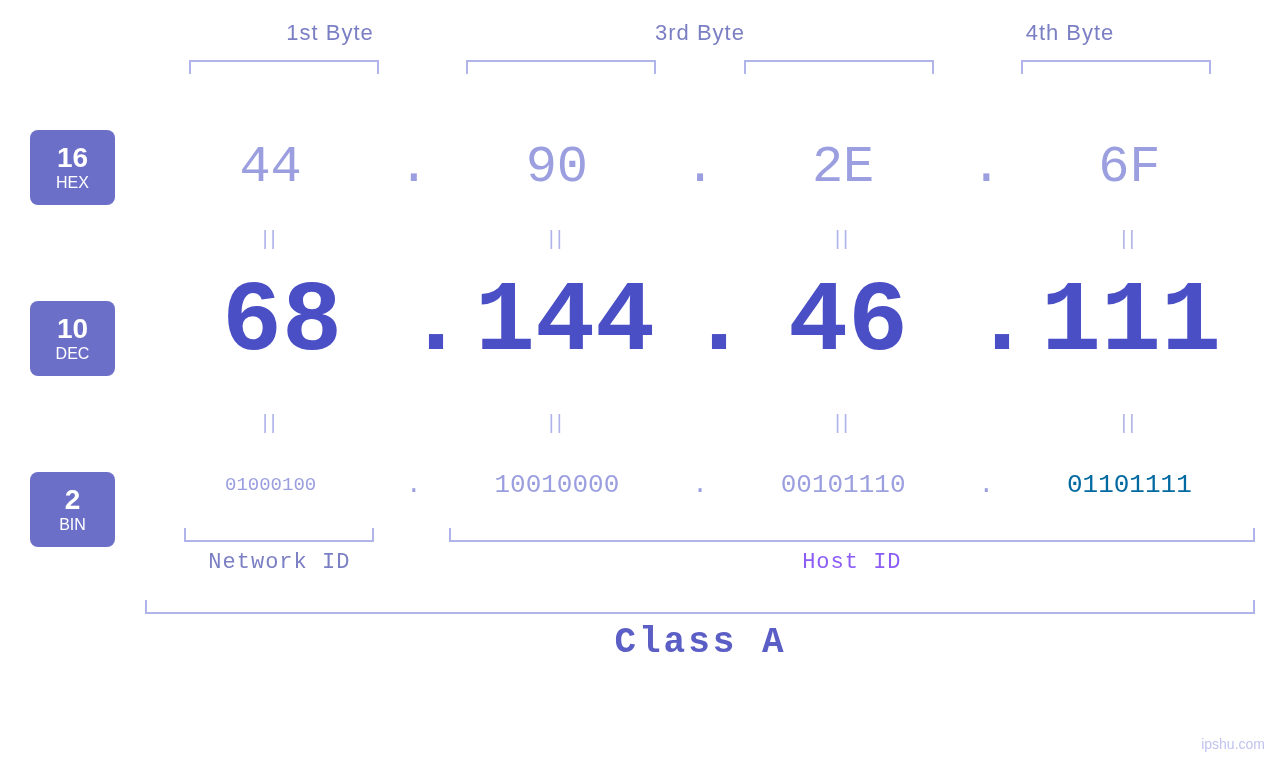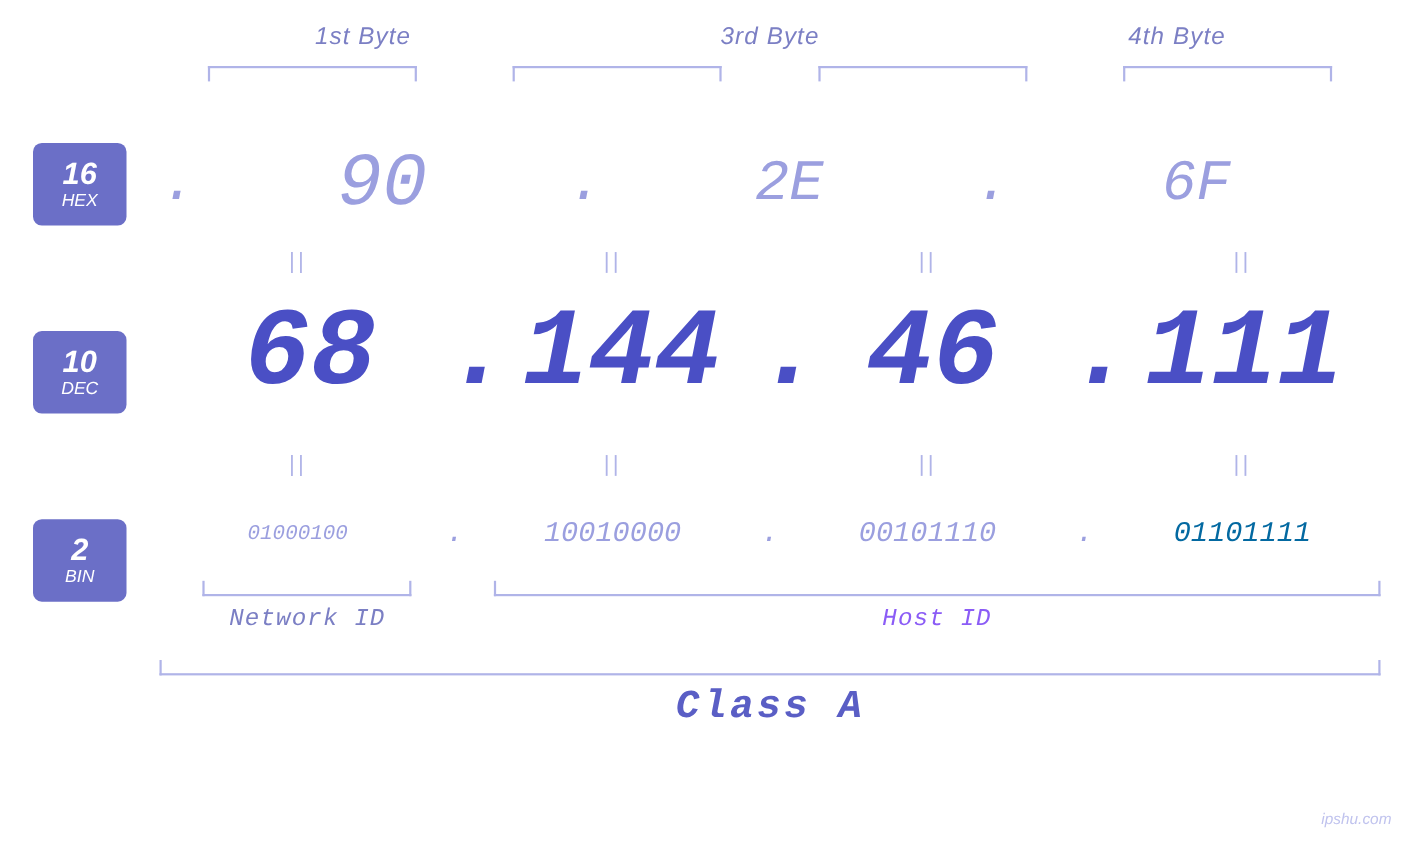--- a/index.html
+++ b/index.html
@@ -12,21 +12,20 @@
       overflow: hidden;
       position: relative;
     }
 
     
     .page {
       position: relative;
       width: 1285px;
       height: 767px;
       background: white;
-      font-style: italic;
     }
   </style>
 </head>
 <body>
 
 <div class="page">
 
   <div style="position:absolute; top:20px; left:145px; right:30px; display:flex;">
     <div style="flex:1; text-align:center; color:#7b7fc4; font-size:22px; font-family:Arial,sans-serif; letter-spacing:1px;">1st Byte</div>
     <div style="flex:1; text-align:center; color:#7b7fc4; font-size:22px; font-family:Arial,sans-serif; letter-spacing:1px;">3rd Byte</div>
@@ -57,23 +56,26 @@
       <span style="font-size:28px; font-weight:bold; line-height:1; font-family:Arial,sans-serif;">10</span>
       <span style="font-size:16px; font-family:Arial,sans-serif; margin-top:2px;">DEC</span>
     </div>
     <div style="background:#6b6fc7; color:white; border-radius:8px; width:85px; height:75px; display:flex; flex-direction:column; align-items:center; justify-content:center;">
       <span style="font-size:28px; font-weight:bold; line-height:1; font-family:Arial,sans-serif;">2</span>
       <span style="font-size:16px; font-family:Arial,sans-serif; margin-top:2px;">BIN</span>
     </div>
   </div>
 
   <div style="position:absolute; top:130px; left:145px; right:30px; display:flex; align-items:center; height:75px;">
+    <div style="flex:1; display:flex; justify-content:center; align-items:center;">
+      <span style="font-size:52px; color:#9b9fdf; font-family:'Courier New',Courier,monospace;">44</span>
+    </div>
     <div style="width:35px; text-align:center; font-size:52px; color:#9b9fdf; font-family:'Courier New',Courier,monospace;">.</div>
     <div style="flex:1; display:flex; justify-content:center; align-items:center;">
-      <span style="font-size:68px; color:#9b9fdf; font-family:'Courier New',Courier,monospace;">90</span>
+      <span style="font-size:52px; color:#9b9fdf; font-family:'Courier New',Courier,monospace;">90</span>
     </div>
     <div style="width:35px; text-align:center; font-size:52px; color:#9b9fdf; font-family:'Courier New',Courier,monospace;">.</div>
     <div style="flex:1; display:flex; justify-content:center; align-items:center;">
       <span style="font-size:52px; color:#9b9fdf; font-family:'Courier New',Courier,monospace;">2E</span>
     </div>
     <div style="width:35px; text-align:center; font-size:52px; color:#9b9fdf; font-family:'Courier New',Courier,monospace;">.</div>
     <div style="flex:1; display:flex; justify-content:center; align-items:center;">
       <span style="font-size:52px; color:#9b9fdf; font-family:'Courier New',Courier,monospace;">6F</span>
     </div>
   </div>

